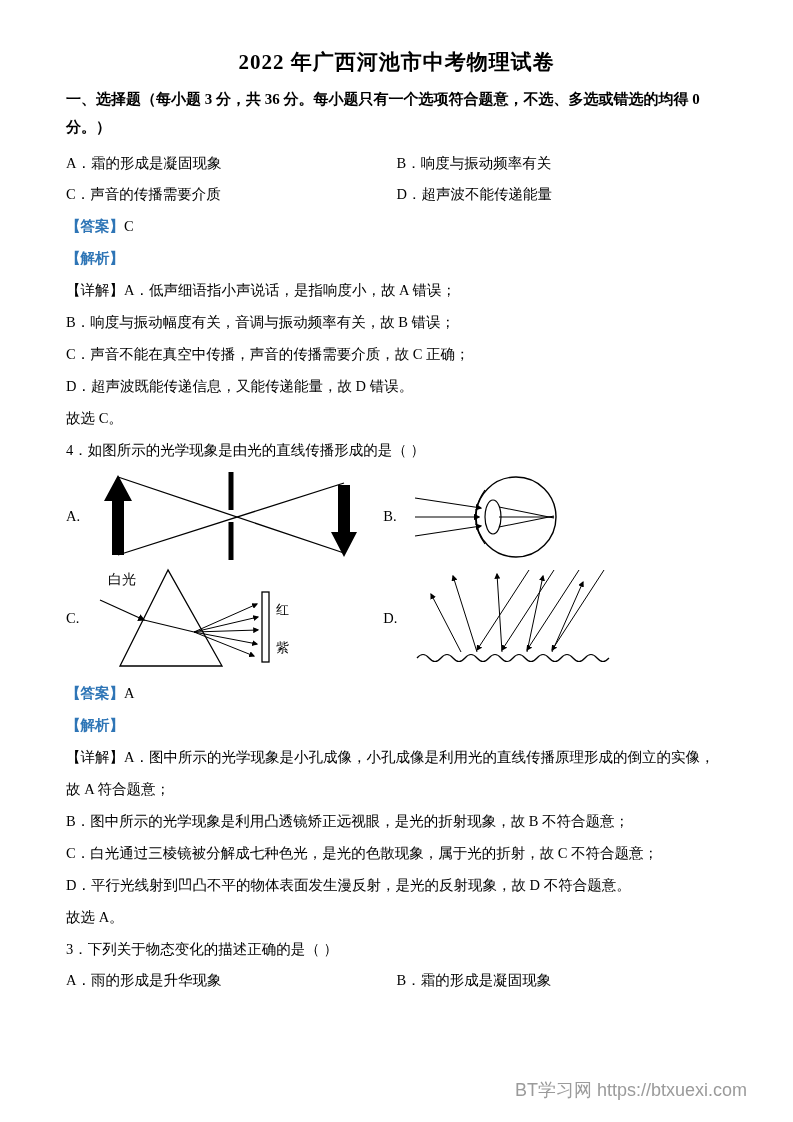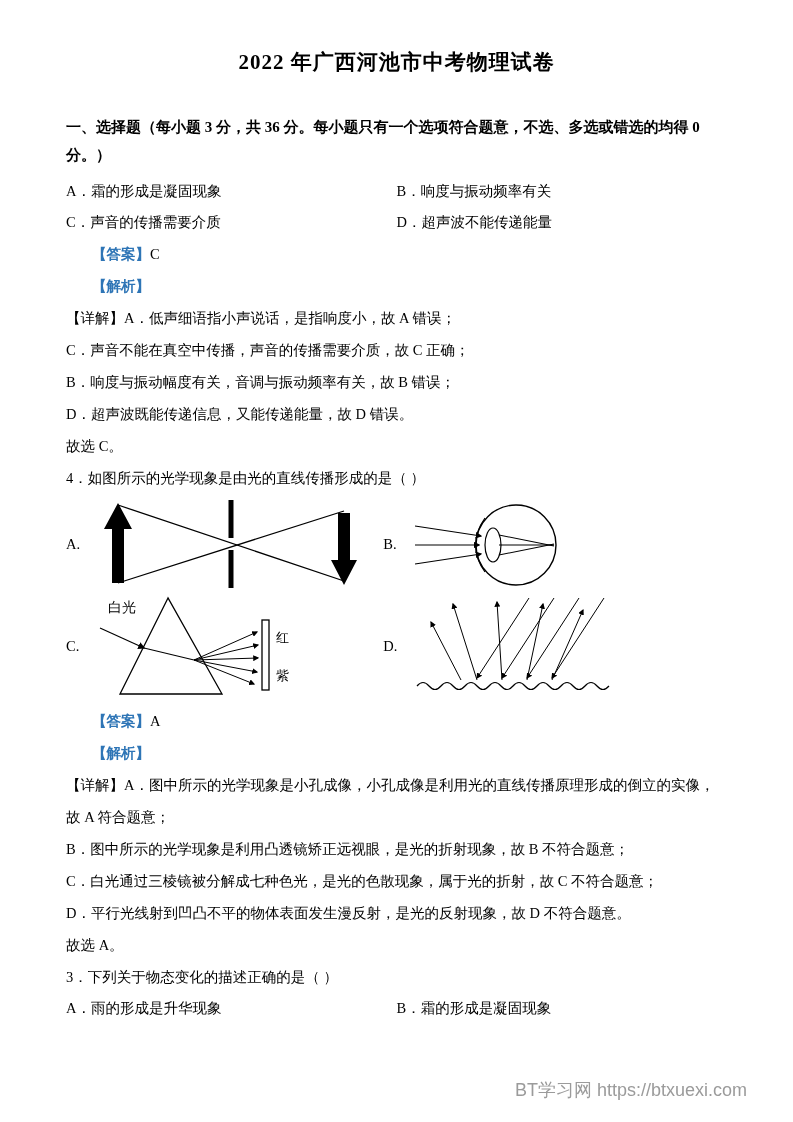--- a/index.html
+++ b/index.html
@@ -2,26 +2,26 @@
 <html><head>
 <meta charset="utf-8">
 <style>
   * { margin: 0; padding: 0; box-sizing: border-box; }
   html, body { background: #ffffff; }
   body {
     width: 793px; height: 1122px; position: relative; overflow: hidden;
     font-family: "Liberation Serif", serif; color: #000;
   }
   .page { padding: 48px 66px 0 66px; }
-  .title { text-align: center; font-size: 21px; font-weight: 700; margin-bottom: 38px; letter-spacing: 1px; }
+  .title { text-align: center; font-size: 21px; font-weight: 700; margin-bottom: 10px; letter-spacing: 1px; }
   .section-heading { font-size: 15px; font-weight: 700; line-height: 1.85; margin-bottom: 6px; }
   .line { font-size: 14.5px; line-height: 2.2; }
   .options-row { display: flex; font-size: 14.5px; line-height: 2.2; }
   .options-row .opt { flex: 0 0 50%; }
-  .blue { color: #2E75B6; margin-left: 26px; }
+  .blue { color: #2E75B6; }
   .lbl { font-weight: 700; }
   .figures { display: grid; grid-template-columns: 48% 52%; margin: 4px 0 4px; }
   .fig-cell { display: flex; align-items: center; gap: 6px; }
   .fig-label { font-size: 14.5px; flex: 0 0 22px; }
   .footer {
     position: absolute; right: 46px; bottom: 20px;
     font-size: 18px; color: #9B9B9B; font-family: "Liberation Sans", sans-serif;
   }
   svg text { font-family: "Liberation Serif", serif; fill: #000; }
 </style>
@@ -38,22 +38,22 @@
     <span class="opt">A．霜的形成是凝固现象</span>
     <span class="opt">B．响度与振动频率有关</span>
   </div>
   <div class="options-row">
     <span class="opt">C．声音的传播需要介质</span>
     <span class="opt">D．超声波不能传递能量</span>
   </div>
   <p class="line"><span class="blue lbl">【答案】</span><span>C</span></p>
   <p class="line"><span class="blue lbl">【解析】</span></p>
   <p class="line">【详解】A．低声细语指小声说话，是指响度小，故 A 错误；</p>
+  <p class="line">B．响度与振动幅度有关，音调与振动频率有关，故 B 错误；</p>
   <p class="line">C．声音不能在真空中传播，声音的传播需要介质，故 C 正确；</p>
-  <p class="line">B．响度与振动幅度有关，音调与振动频率有关，故 B 错误；</p>
   <p class="line">D．超声波既能传递信息，又能传递能量，故 D 错误。</p>
   <p class="line">故选 C。</p>
 
   <p class="line">4．如图所示的光学现象是由光的直线传播形成的是（        ）</p>
 
   <div class="figures">
 
     <div class="fig-cell">
       <span class="fig-label">A.</span>
       <svg width="280" height="90" viewBox="0 0 280 90">

